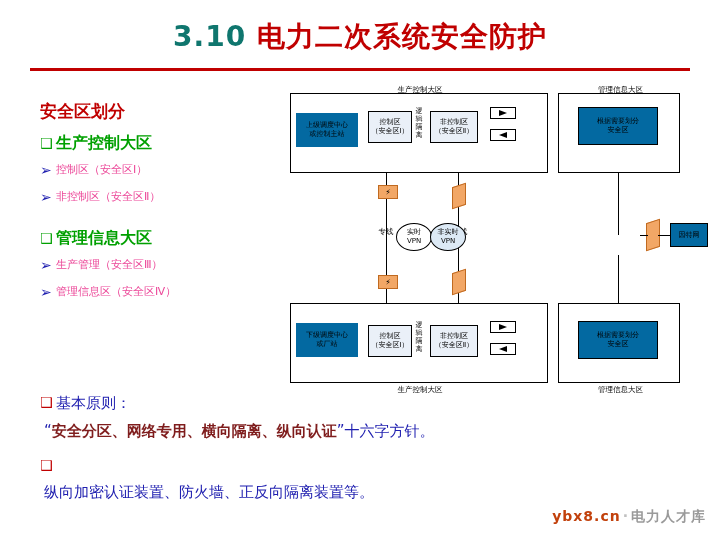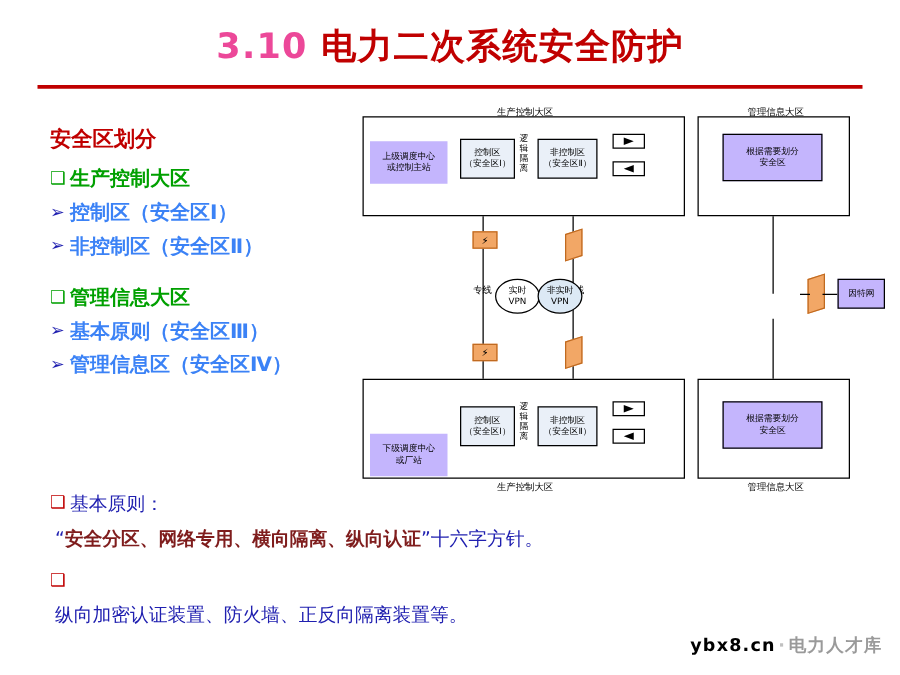--- a/index.html
+++ b/index.html
@@ -12,21 +12,21 @@
   }
   .slide{position:relative;width:720px;height:540px;}
 
   
   .title{
     position:absolute;left:0;top:18px;width:720px;
     text-align:center;
     font-size:28px;font-weight:bold;color:#C00000;
     letter-spacing:1px;
   }
-  .title .num{color:#ec4899;}
+  .title .num{color:#0f766e;}
   .title-rule{
     position:absolute;left:30px;top:68px;width:660px;height:3px;
     background:#C00000;
   }
 
   
   .left{
     position:absolute;left:40px;top:100px;width:270px;
   }
   .head-red{
@@ -36,40 +36,40 @@
     display:flex;align-items:flex-start;margin-bottom:7px;
   }
   .mk{
     display:inline-block;width:16px;flex:0 0 16px;
     font-size:14px;line-height:20px;
   }
   .mk-sq{color:#00A000;}
   .mk-ar{color:#2020B0;}
   .mk-sq-k{color:#C00000;}
   .lbl-green{font-size:16px;font-weight:bold;color:#00A000;line-height:20px;}
-  .lbl-blue{font-size:16px;font-weight:bold;color:#3b82f6;line-height:20px;}
+  .lbl-blue{font-size:11px;font-weight:normal;color:#ec4899;line-height:20px;}
   .gap{height:14px;}
 
   
   .bottom{
     position:absolute;left:40px;top:392px;width:660px;
   }
   .b-row{display:flex;align-items:flex-start;margin-bottom:5px;}
   .b-head{font-size:15px;font-weight:normal;color:#2020B0;line-height:22px;}
   .b-line{font-size:15px;color:#2020B0;line-height:24px;margin:0 0 12px 4px;}
   .b-line .hl{color:#7f1d1d;font-weight:bold;}
 
   
   .diagram{
     position:absolute;left:290px;top:85px;width:420px;height:300px;
     font-size:7px;color:#000;
   }
   .dg-label{position:absolute;font-size:7.5px;text-align:center;line-height:9px;}
   .box{
-    position:absolute;box-sizing:border-box;border:1px solid #000;background:#c4b5fd;
+    position:absolute;box-sizing:border-box;border:1px solid #000;background:#0369a1;
     text-align:center;font-size:7px;line-height:9px;
     display:flex;align-items:center;justify-content:center;
   }
   .bigbox{border:1px solid #000;background:transparent;}
   .ctrl{background:#EAF0F8;}
   .hline{position:absolute;background:#000;height:1px;}
   .vline{position:absolute;background:#000;width:1px;}
   .orange{
     position:absolute;background:#F2A766;border:1px solid #C06A20;
   }
@@ -95,21 +95,21 @@
   }
   .sep-label{
     position:absolute;font-size:7px;width:10px;line-height:8px;text-align:center;
   }
 
   
   .wm{
     position:absolute;right:14px;bottom:14px;
     font-size:14px;color:#9a9a9a;font-weight:bold;letter-spacing:1px;
   }
-  .wm .site{color:#000000;}
+  .wm .site{color:#c2410c;}
   .wm .sep{color:#c0c0c0;margin:0 2px;}
 </style>
 </head>
 <body>
 
 <div class="slide">
 
   <div class="title">
     <span class="num">3.10</span>
     <span>电力二次系统安全防护</span>
@@ -133,21 +133,21 @@
     </div>
 
     <div class="gap"></div>
 
     <div class="bullet-row">
       <span class="mk mk-sq">❑</span>
       <span class="lbl-green">管理信息大区</span>
     </div>
     <div class="bullet-row">
       <span class="mk mk-ar">➢</span>
-      <span class="lbl-blue">基本原则（安全区Ⅲ）</span>
+      <span class="lbl-blue">生产管理（安全区Ⅲ）</span>
     </div>
     <div class="bullet-row">
       <span class="mk mk-ar">➢</span>
       <span class="lbl-blue">管理信息区（安全区Ⅳ）</span>
     </div>
   </div>
 
   <div class="bottom">
     <div class="b-row">
       <span class="mk mk-sq-k">❑</span>
@@ -189,21 +189,21 @@
 
     <div class="box" style="left:288px;top:22px;width:80px;height:38px;white-space:pre;">根据需要划分
 安全区</div>
 
     <div class="box bigbox" style="left:0px;top:218px;width:258px;height:80px;"></div>
     <div class="dg-label" style="left:60px;top:300px;width:140px;">生产控制大区</div>
 
     <div class="box bigbox" style="left:268px;top:218px;width:122px;height:80px;"></div>
     <div class="dg-label" style="left:278px;top:300px;width:105px;">管理信息大区</div>
 
-    <div class="box" style="left:6px;top:238px;width:62px;height:34px;white-space:pre;border:none;margin-top:24px;">下级调度中心
+    <div class="box" style="left:6px;top:238px;width:62px;height:34px;white-space:pre;border:none;">下级调度中心
 或厂站</div>
 
     <div class="box ctrl" style="left:78px;top:240px;width:44px;height:32px;white-space:pre;">控制区
 （安全区Ⅰ）</div>
     <div class="box ctrl" style="left:140px;top:240px;width:48px;height:32px;white-space:pre;">非控制区
 （安全区Ⅱ）</div>
     <div class="sep-label" style="left:124px;top:236px;">逻<br>辑<br>隔<br>离</div>
 
     <div class="arrowbox" style="left:200px;top:236px;width:24px;height:10px;">
         <span class="arr arr-r"></span>

